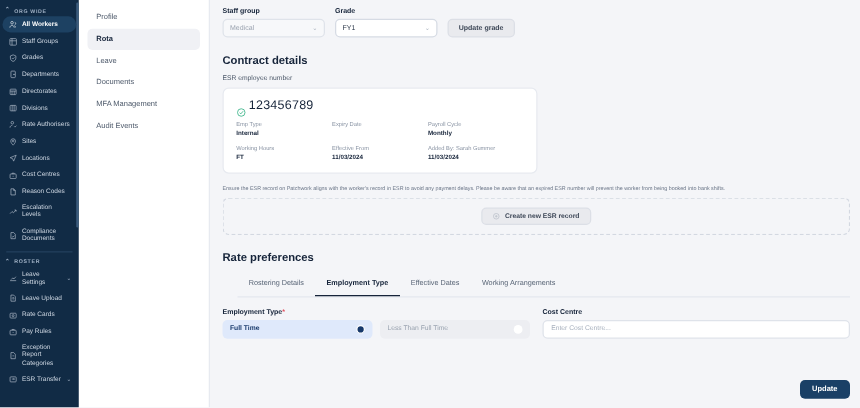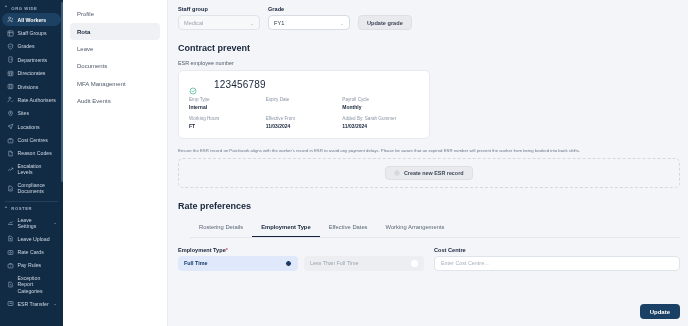--- a/index.html
+++ b/index.html
@@ -87,21 +87,21 @@
     padding: 0 8px; display: flex; align-items: center; cursor: pointer;
   }
 
   .section-title { font-size: 9px; font-weight: bold; color: #16243a; margin: 13px 0 7px 0; }
   .mini-label { font-size: 5.4px; color: #4e5a6b; margin-bottom: 4px; }
 
   .esr-card {
     background: #ffffff; border: 1px solid #e7eaf0; border-radius: 5px;
     padding: 8px 10px 9px 10px; width: 252px;
   }
-  .esr-head { display: flex; align-items: center; gap: 17px; margin-bottom: 7px; }
+  .esr-head { display: flex; align-items: center; gap: 2px; margin-bottom: 7px; }
   .check-ico { width: 8px; height: 8px; display: block; }
   .esr-number { font-size: 10px; color: #16243a; letter-spacing: .2px; }
   .esr-grid { display: grid; grid-template-columns: 1fr 1fr 1fr; row-gap: 6px; }
   .esr-k { font-size: 4.6px; color: #8a94a4; margin-bottom: 1.8px; }
   .esr-v { font-size: 5px; color: #16243a; font-weight: bold; }
 
   .notice { font-size: 4.3px; color: #6a7587; margin: 9px 0 5px 0; line-height: 1.2; }
 
   .dashed-box {
     border: 1px dashed #d3d8e1; border-radius: 5px;
@@ -387,21 +387,21 @@
       <div>
         <span class="field-label">Grade</span>
         <div class="select enabled">
           <span class="val">FY1</span>
           <span class="caret">⌄</span>
         </div>
       </div>
       <button class="btn-grey">Update grade</button>
     </div>
 
-    <h2 class="section-title">Contract prevent</h2>
+    <h2 class="section-title">Contract details</h2>
     <div class="mini-label">ESR employee number</div>
 
     <div class="esr-card">
       <div class="esr-head">
         <span class="check-ico"><svg viewBox="0 0 16 16" fill="none" stroke="#3fb68b" stroke-width="1.4">
               <circle cx="8" cy="8" r="6"></circle>
               <path d="M5.3 8.2l2 2 3.6-4.2"></path>
             </svg></span>
         <span class="esr-number">123456789</span>
       </div>

